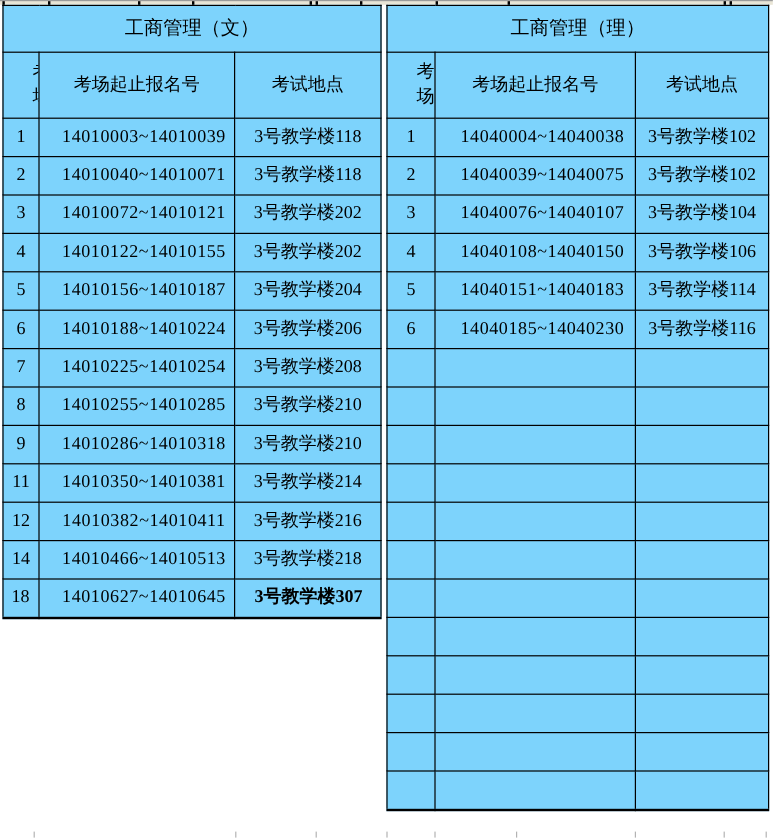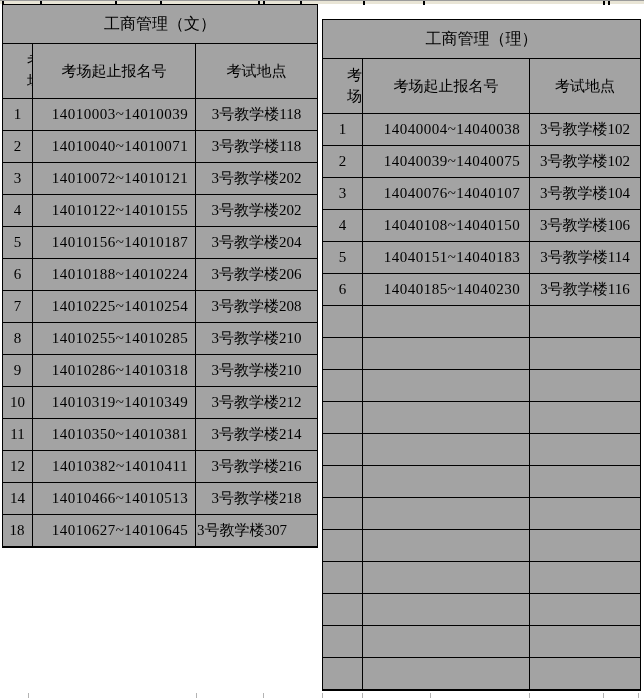--- a/index.html
+++ b/index.html
@@ -34,26 +34,26 @@
   .grid-stub {
     position: absolute; bottom: 0;
     width: 1px; height: 5px;
     background: #b3b3b3;
   }
 
   table.exam-table {
     position: absolute; top: 4px;
     border-collapse: collapse;
     table-layout: fixed;
-    background: #a3a3a3;
+    background: #7dd3fc;
     border: 1px solid #000;
     border-bottom-width: 2px;
   }
   #table-0 { left: 2px;   width: 315px; }
-  #table-1 { left: 322px; width: 318px; margin-top: 15px; }
+  #table-1 { left: 322px; width: 318px; }
 
   td {
     border: 1px solid #000;
     text-align: center;
     vertical-align: middle;
     padding: 0;
     font-size: 15px;
     line-height: 1.25;
     overflow: hidden;
     white-space: nowrap;
@@ -65,21 +65,21 @@
   td.hdr-seat {
     white-space: normal;
     word-break: break-all;
     padding: 0 24px;
     line-height: 1.4;
   }
   td.cell-range { letter-spacing: 0.5px; padding-left: 12px; }
 
   
   td.flush-right { padding-right: 1px; }
-  td.flush-left  { text-align: left;  padding-left: 1px; }
+  td.flush-left  { text-align: center;  padding-left: 1px; font-weight: bold; }
 </style>
 </head>
 <body>
 
 <div class="top-strip" id="top-strip">
     <div class="grid-mark" style="left: 2px;"></div>
     <div class="grid-mark" style="left: 40px;"></div>
     <div class="grid-mark" style="left: 115px;"></div>
     <div class="grid-mark" style="left: 160px;"></div>
     <div class="grid-mark" style="left: 258px;"></div>
@@ -145,25 +145,20 @@
         <td class="cell-seat">8</td>
         <td class="cell-range">14010255~14010285</td>
         <td class="cell-location">3号教学楼210</td>
       </tr>
       <tr class="data-row">
         <td class="cell-seat">9</td>
         <td class="cell-range">14010286~14010318</td>
         <td class="cell-location">3号教学楼210</td>
       </tr>
       <tr class="data-row">
-        <td class="cell-seat">10</td>
-        <td class="cell-range">14010319~14010349</td>
-        <td class="cell-location">3号教学楼212</td>
-      </tr>
-      <tr class="data-row">
         <td class="cell-seat">11</td>
         <td class="cell-range">14010350~14010381</td>
         <td class="cell-location">3号教学楼214</td>
       </tr>
       <tr class="data-row">
         <td class="cell-seat">12</td>
         <td class="cell-range">14010382~14010411</td>
         <td class="cell-location">3号教学楼216</td>
       </tr>
       <tr class="data-row">

